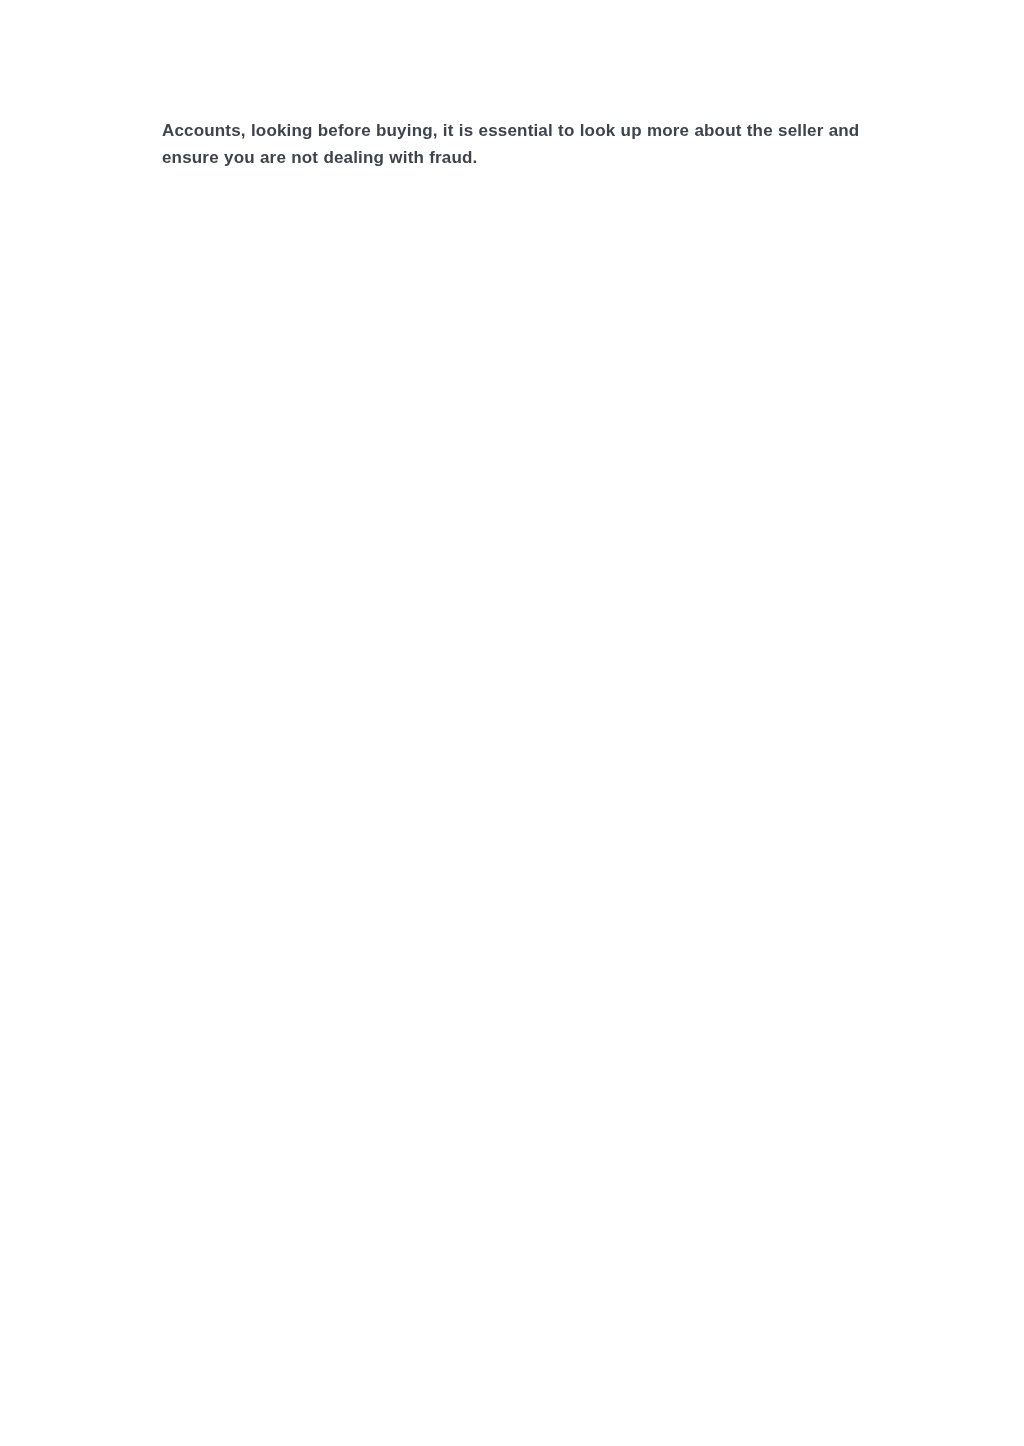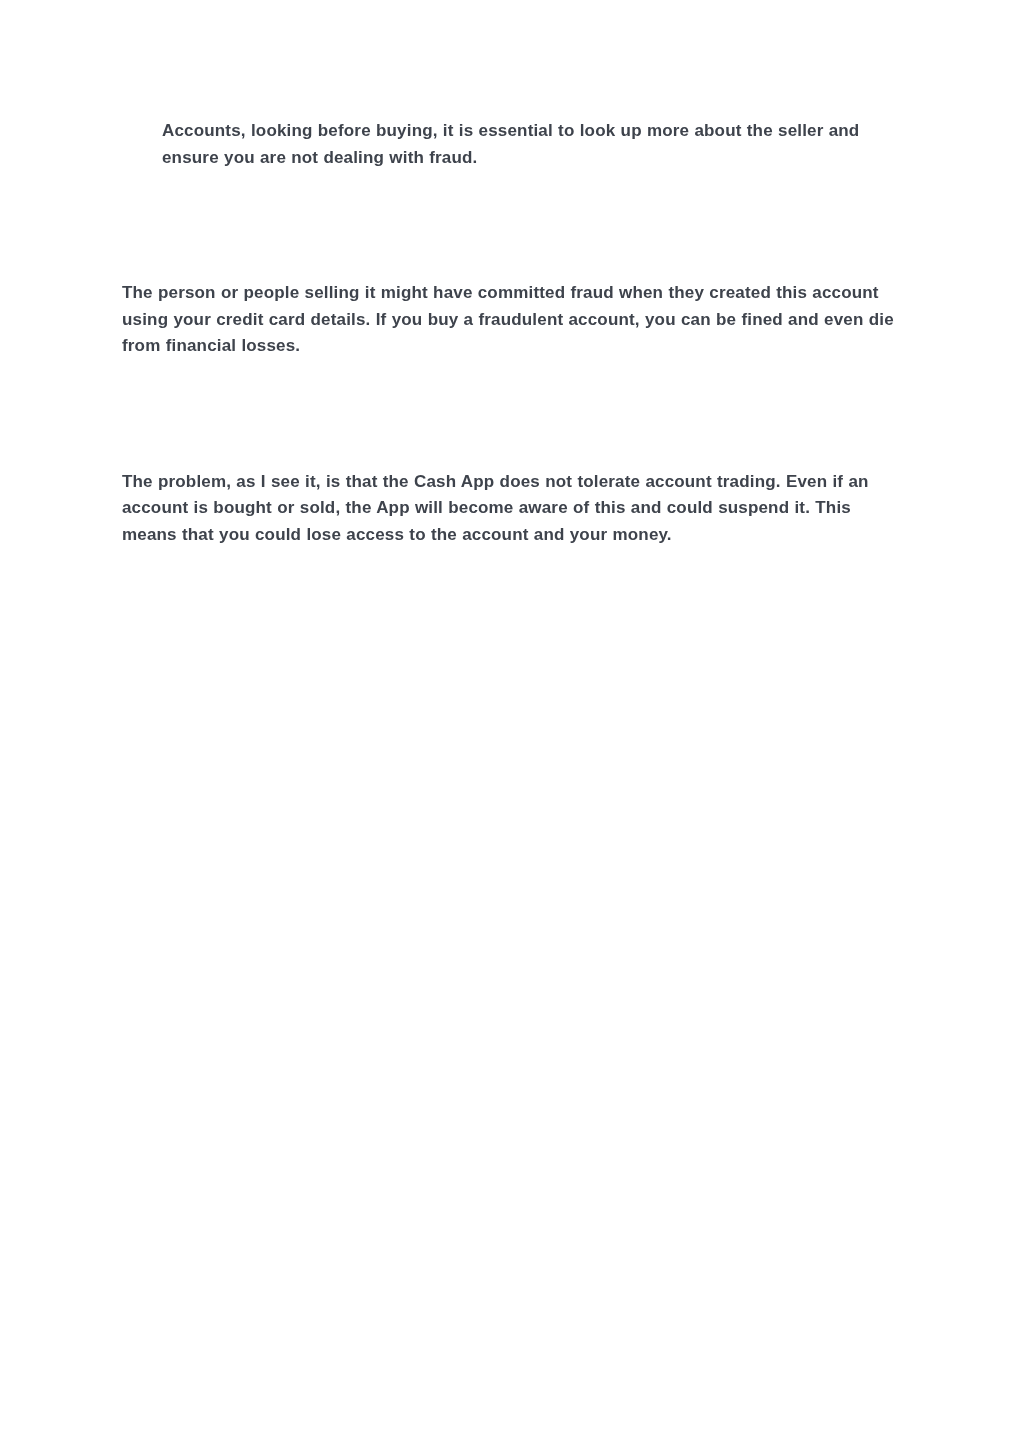--- a/index.html
+++ b/index.html
@@ -46,20 +46,18 @@
 </head>
 <body>
 
 <div class="page">
   <div class="content">
 
     <p class="para p1">Accounts, looking before buying, it is essential to look up more about the seller and ensure you are not dealing with fraud.</p>
 
     <div class="spacer-1"></div>
 
-    <p class="para p2">The person or people selling it might have committed fraud when they created this account using your credit card details. If you buy a fraudulent account, you can be fined and even die from financial losses.</p>
 
     <div class="spacer-2"></div>
 
-    <p class="para p3">The problem, as I see it, is that the Cash App does not tolerate account trading. Even if an account is bought or sold, the App will become aware of this and could suspend it. This means that you could lose access to the account and your money.</p>
 
   </div>
 </div>
 
 </body></html>

